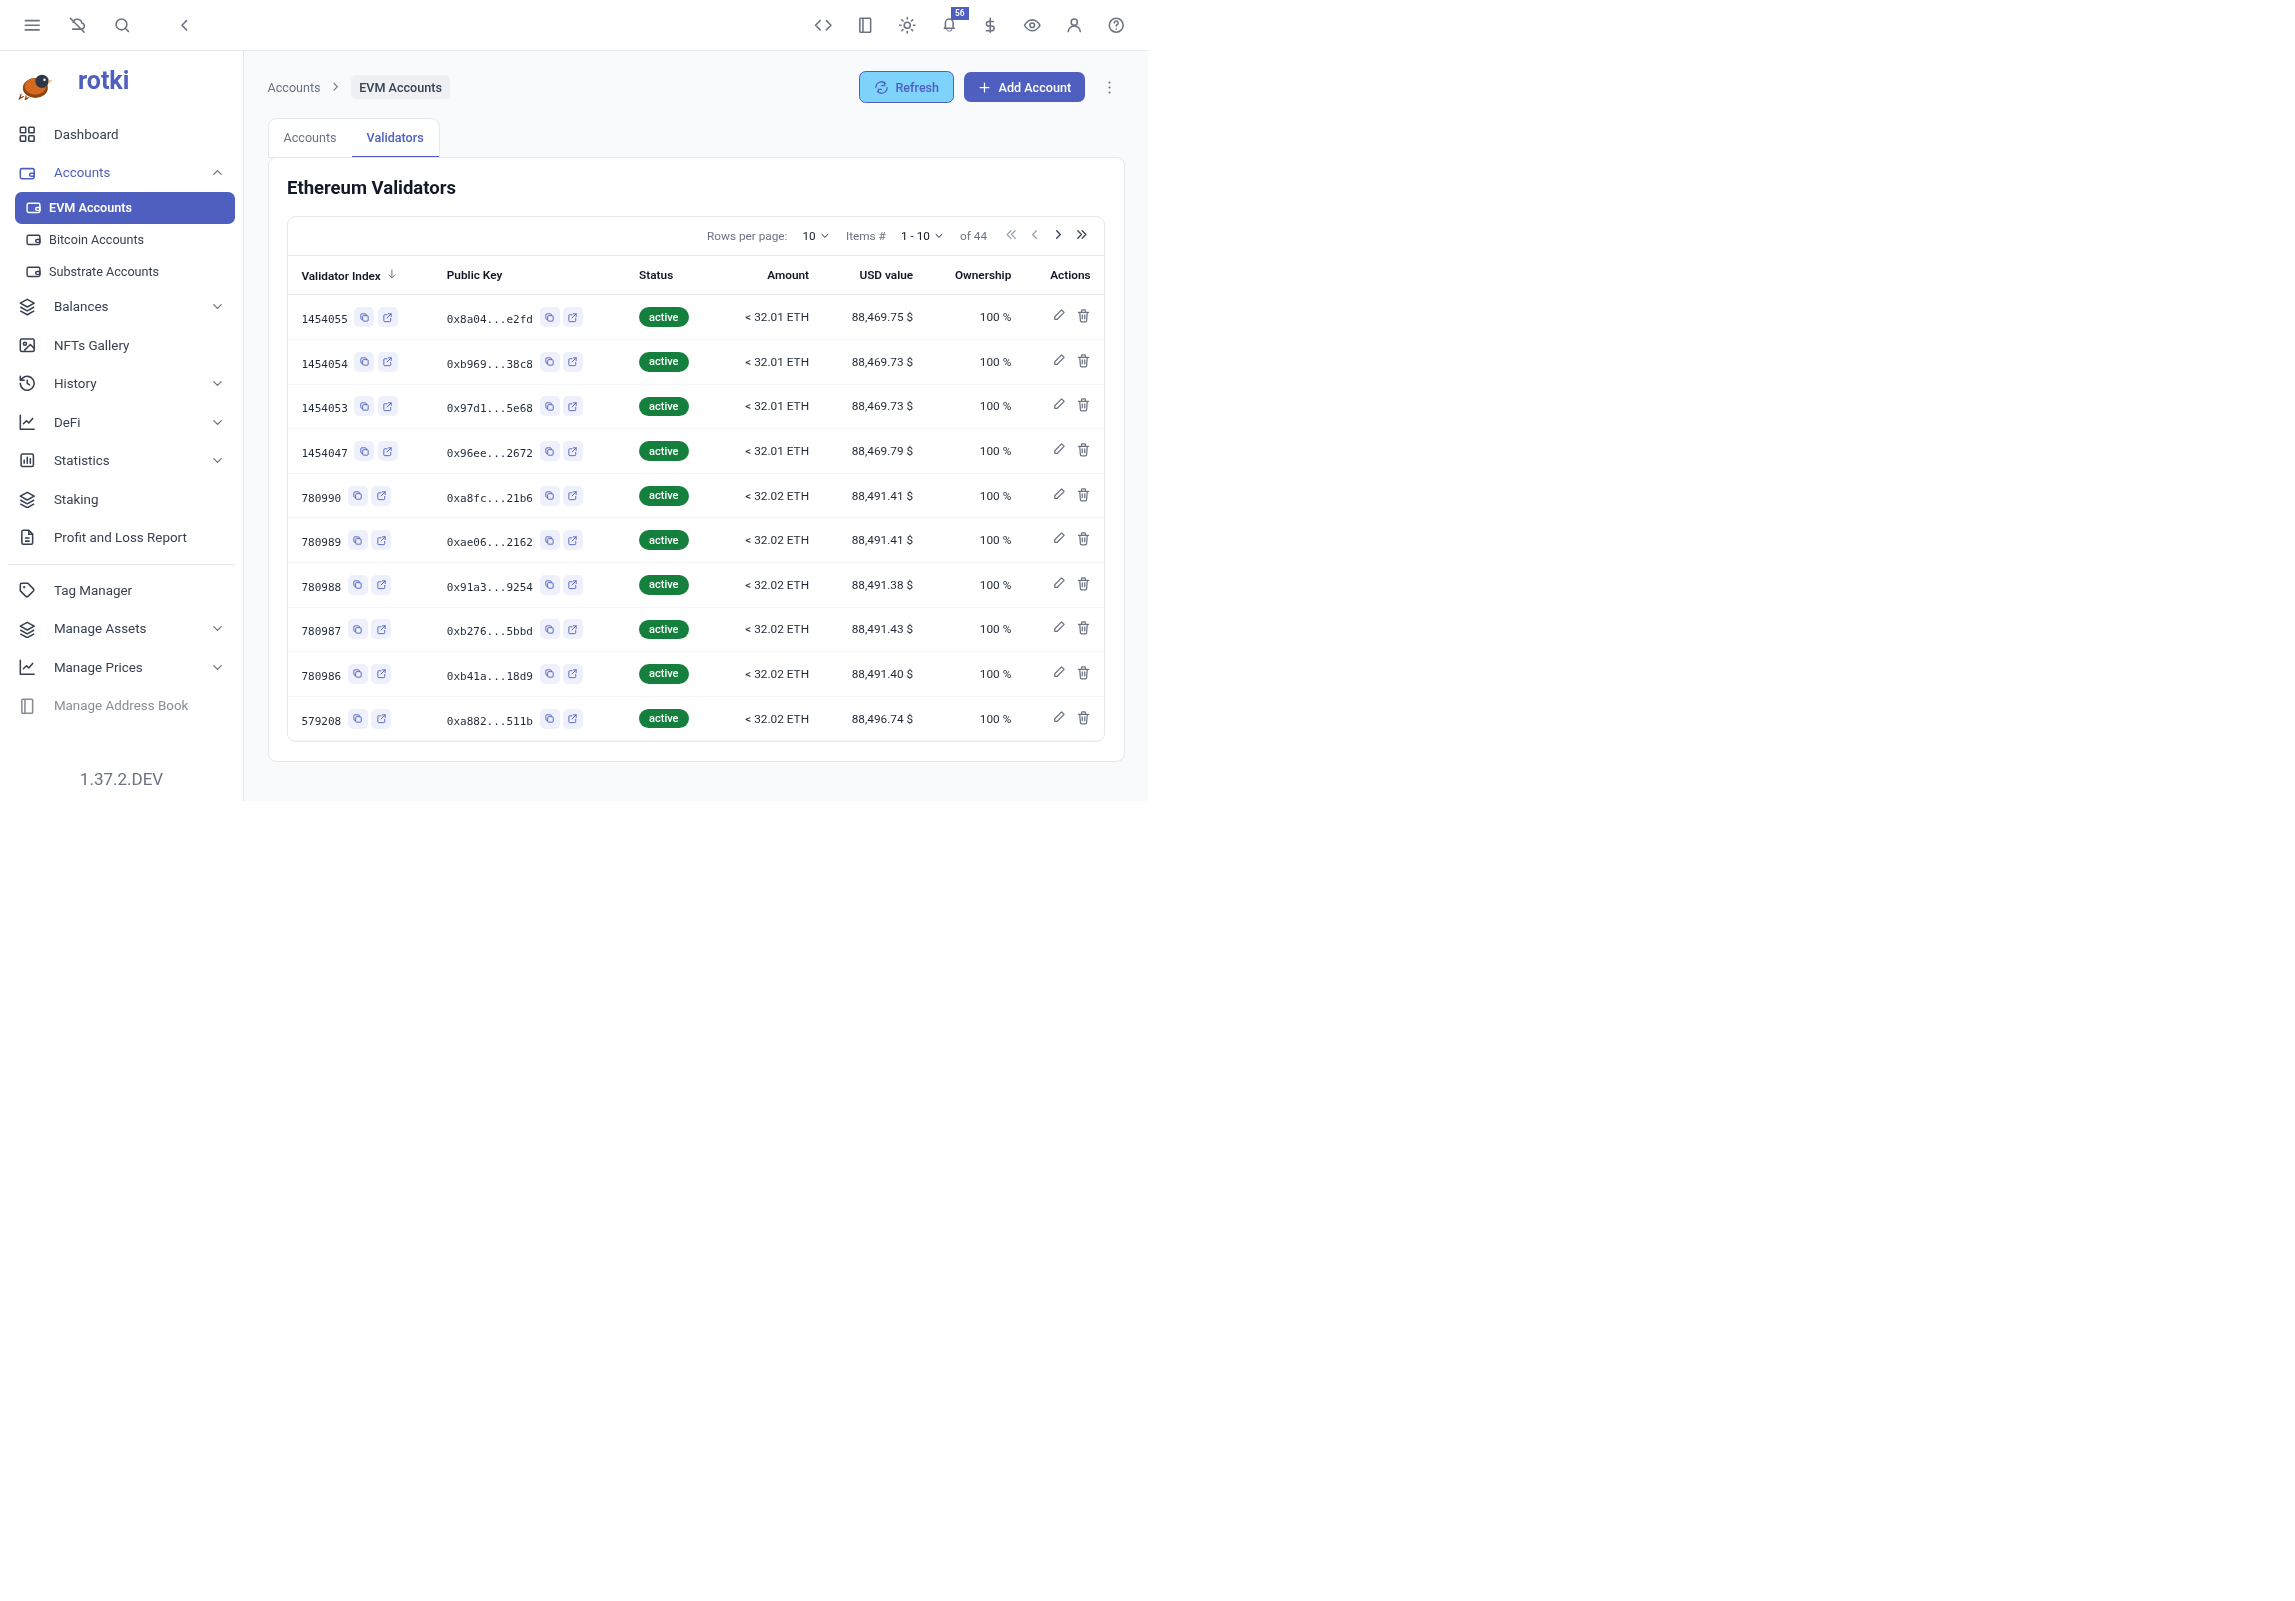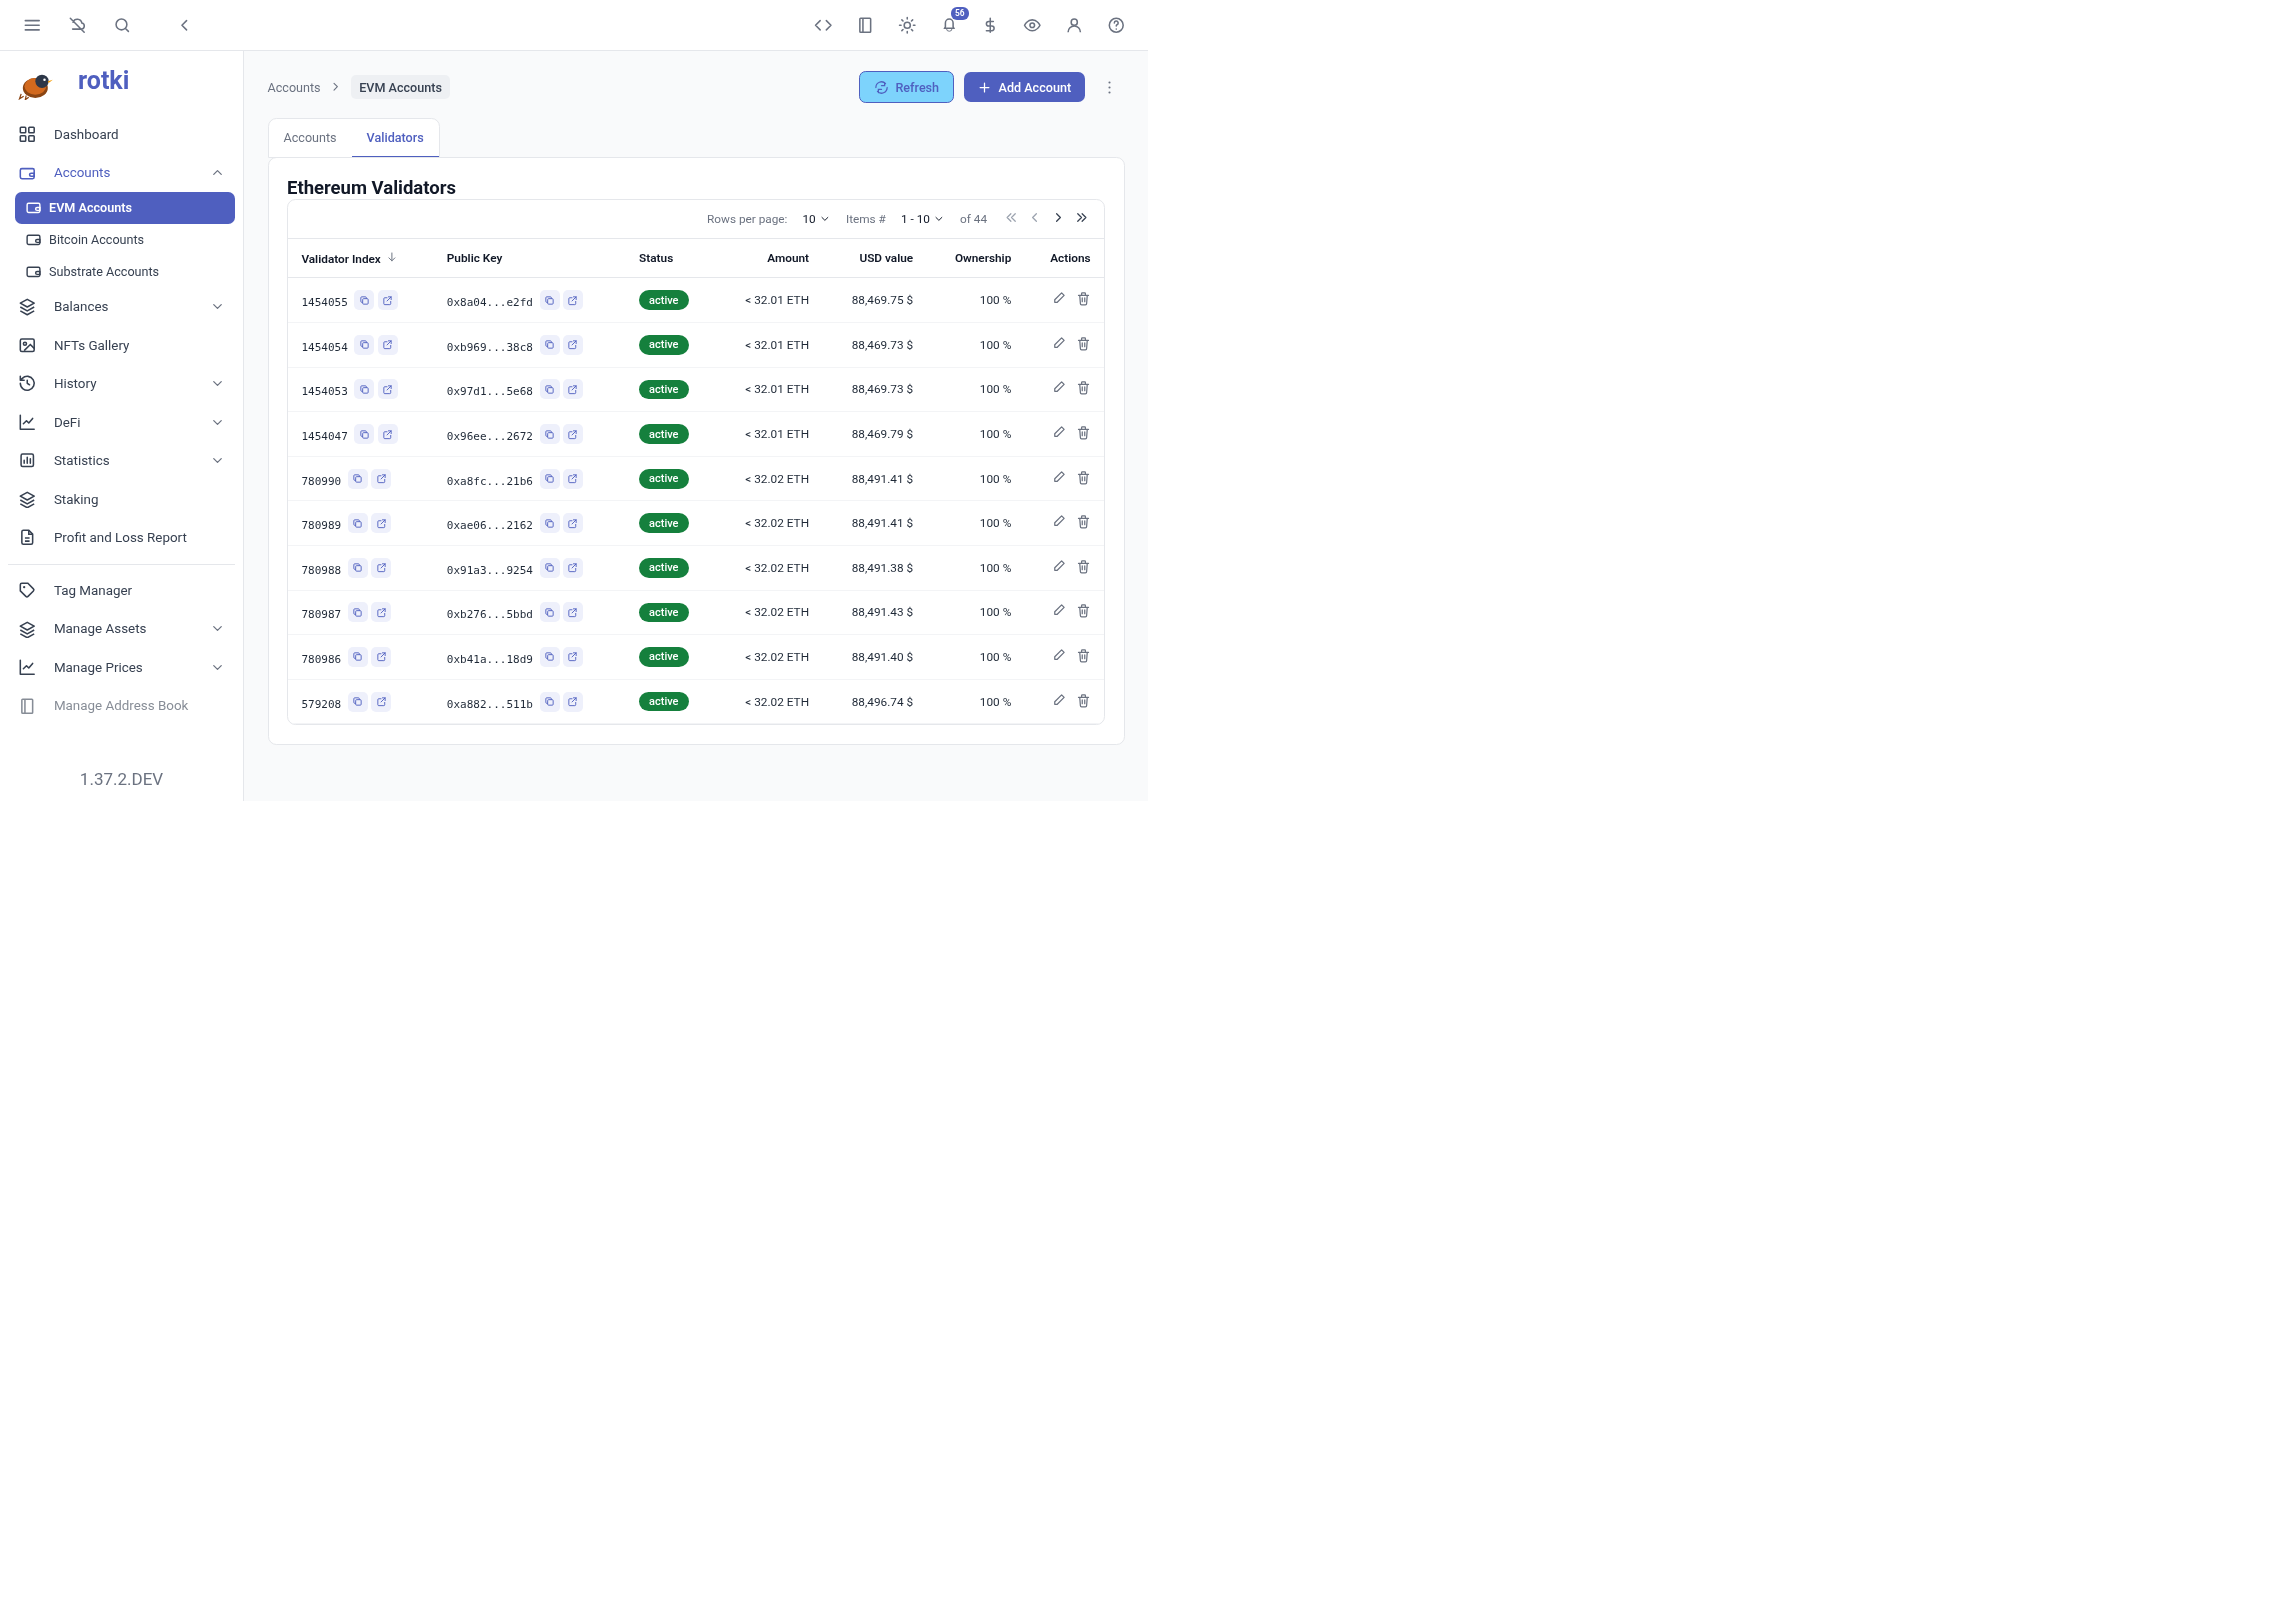--- a/index.html
+++ b/index.html
@@ -1,21 +1,21 @@
 <!DOCTYPE html>
 <html style="font-size:13.4px"><head>
 <meta charset="utf-8">
 <style>
 *{box-sizing:border-box;margin:0;padding:0;font-family:-apple-system,BlinkMacSystemFont,"Segoe UI",Roboto,sans-serif}
 body{background:#fff;color:#1f2937;width:1148px;height:801px;overflow:hidden}
 .topbar{height:51px;display:flex;align-items:center;justify-content:space-between;padding:0 17px;border-bottom:0.8px solid #e5e7eb}
 .topbar-left,.topbar-right{display:flex;align-items:center;gap:15px}
 .topbar-right{gap:11.8px}
 .icon-btn{width:30px;height:30px;display:flex;align-items:center;justify-content:center;color:#6b7280;cursor:pointer;border-radius:5px;position:relative}
-.badge{position:absolute;top:-3.4px;right:-5px;background:#4f5fbf;color:#fff;font-size:8.4px;font-weight:600;padding:1.7px 4.2px;border-radius:6px}
+.badge{position:absolute;top:-3.4px;right:-5px;background:#4f5fbf;color:#fff;font-size:8.4px;font-weight:600;padding:1.7px 4.2px;border-radius:0}
 .app-body{display:flex;height:calc(100% - 51px)}
 .sidebar{width:244px;border-right:0.8px solid #e5e7eb;display:flex;flex-direction:column;overflow-y:auto}
 .logo-area{display:flex;gap:21px;padding:15px 17px 8.4px}
 .logo-svg{width:40px;height:34px}
 .logo-text{font-size:25px;font-weight:700;color:#4f5fbf}
 .nav{padding:6.7px 8.4px;flex:1}
 .nav-item{display:flex;align-items:center;gap:17px;padding:10px 10px;border-radius:6.7px;color:#374151;cursor:pointer;font-size:13.4px}
 .nav-item.active{color:#4f5fbf}
 .nav-item .chev{margin-left:auto;color:#6b7280}
 .sub-items{padding-left:6.7px}
@@ -29,21 +29,21 @@
 .breadcrumb{display:flex;align-items:center;gap:8.4px;color:#6b7280;font-size:12.6px}
 .crumb-current{background:#eef0f3;padding:4.2px 8.4px;border-radius:5px;color:#374151;font-weight:500}
 .header-actions{display:flex;align-items:center;gap:10px}
 .btn{display:flex;align-items:center;gap:6.7px;padding:7.6px 13.4px;border-radius:6.7px;font-size:12.6px;font-weight:500;cursor:pointer;border:none}
 .btn-outline{background:#7dd3fc;border:0.8px solid #4f5fbf;color:#4f5fbf}
 .btn-primary{background:#4f5fbf;color:#fff}
 .tabs{display:flex;background:#fff;border:0.8px solid #e5e7eb;border-radius:8.4px 8.4px 0 0;width:fit-content;margin-bottom:-0.8px;position:relative;z-index:1}
 .tab{padding:11px 15px;font-size:12.6px;color:#6b7280;cursor:pointer;border-bottom:1.7px solid transparent}
 .tab.active{color:#4f5fbf;border-bottom-color:#4f5fbf;font-weight:500}
 .panel{background:#fff;border:0.8px solid #e5e7eb;border-radius:8.4px;padding:18.5px}
-.panel-title{font-size:18.5px;font-weight:700;color:#111827;}
+.panel-title{font-size:18.5px;font-weight:700;color:#111827;margin-bottom:17px}
 .filter-row{display:flex;align-items:center;justify-content:flex-end;gap:11.8px;margin-bottom:10px}
 .filter-box{border:0.8px solid #d1d5db;border-radius:6.7px;padding:6.7px 10px;display:flex;align-items:center;gap:6.7px;min-width:319px;position:relative}
 .filter-label{position:absolute;top:-7.6px;left:10px;background:#fff;padding:0 3.4px;font-size:10px;color:#6b7280}
 .chip{background:#eef0f3;padding:2.5px 6.7px;border-radius:3.4px;font-size:11.8px;display:flex;align-items:center;gap:5px}
 .chip-eq{font-size:11.8px;color:#374151}
 .chip-close{width:13.4px;height:13.4px;border-radius:50%;background:#9ca3af;color:#fff;display:flex;align-items:center;justify-content:center;font-size:8.4px;cursor:pointer}
 .filter-chev{margin-left:auto;color:#6b7280}
 .table-wrap{border:0.8px solid #e5e7eb;border-radius:8.4px;overflow:hidden}
 .table-top{display:flex;align-items:center;justify-content:flex-end;gap:15px;padding:8.4px 13.4px;font-size:11.8px;color:#6b7280;border-bottom:0.8px solid #e5e7eb}
 .pager{display:flex;align-items:center;gap:5px}

